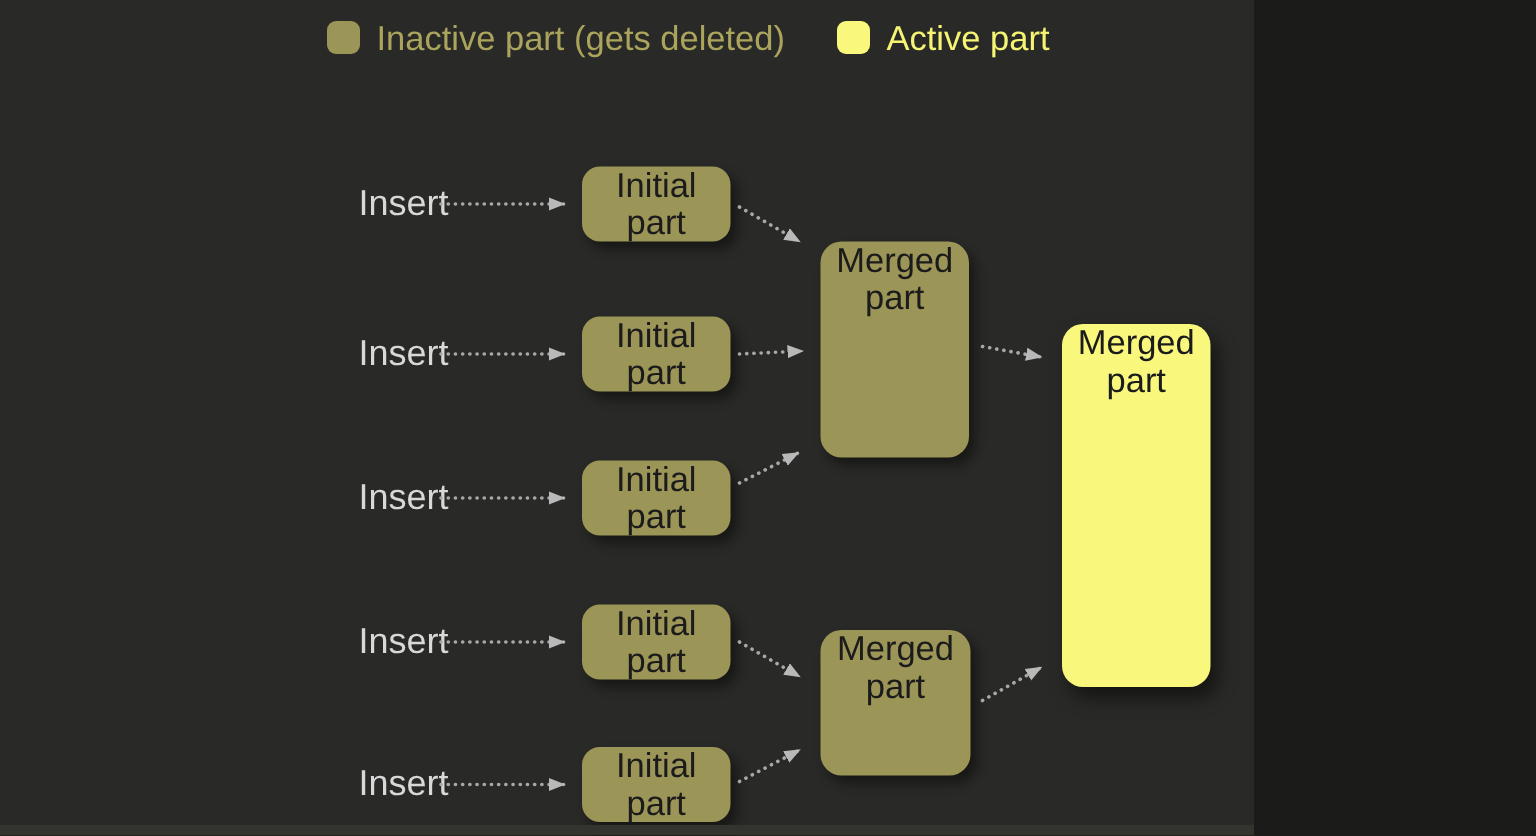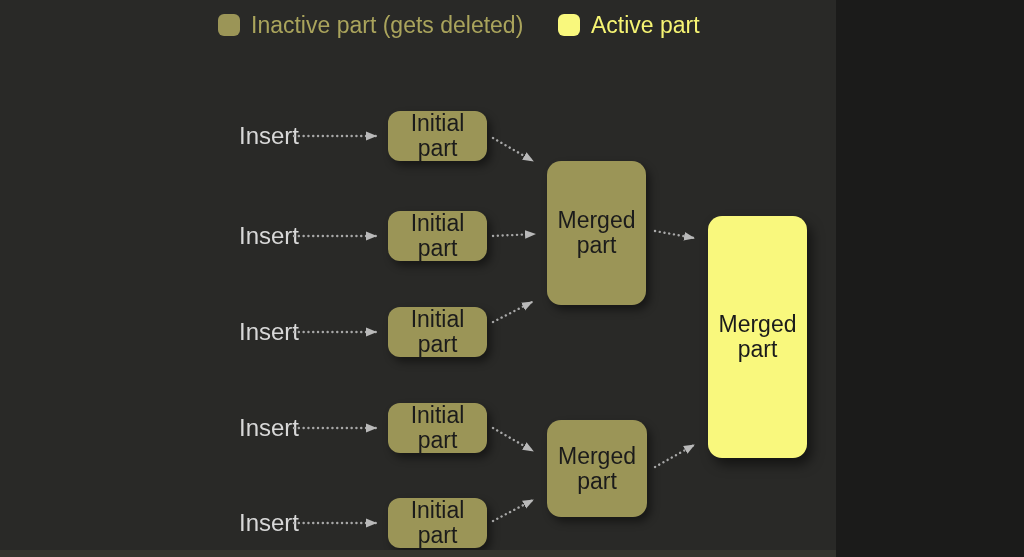--- a/index.html
+++ b/index.html
@@ -62,21 +62,20 @@
   .insert-label.r1 { top: 121px; }
   .insert-label.r2 { top: 221px; }
   .insert-label.r3 { top: 317px; }
   .insert-label.r4 { top: 413px; }
   .insert-label.r5 { top: 508px; }
 
   
   .box {
     position: absolute;
     display: flex;
-    align-items: center;
     justify-content: center;
     color: #1b1b1b;
     text-align: center;
     box-shadow: 4px 5px 8px rgba(0, 0, 0, 0.45);
   }
   .box .box-label {
     display: block;
     width: 88px;
     font-size: 23px;
     line-height: 25px;

